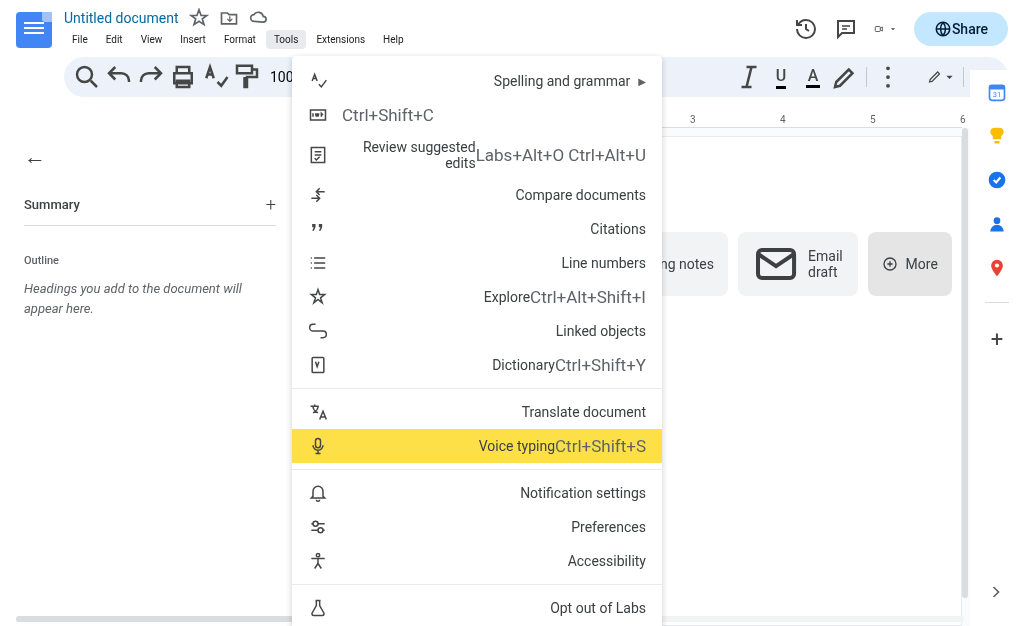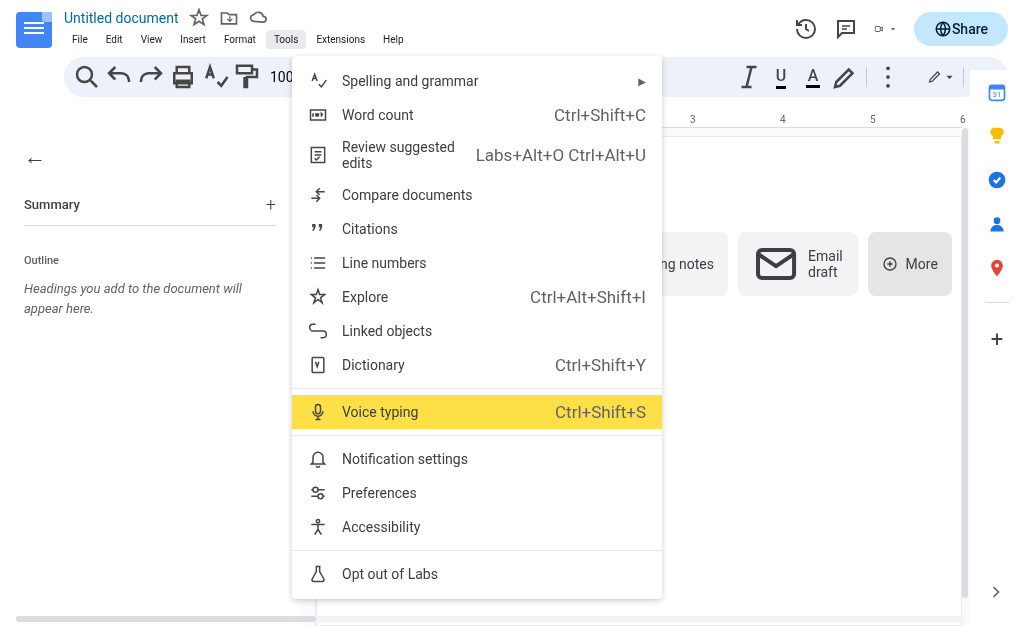--- a/index.html
+++ b/index.html
@@ -56,21 +56,21 @@
 .chip.more { background: #e5e5e5; }
 
 
 .rail { position: absolute; top: 70px; right: 0; width: 54px; bottom: 0; background: #fff; display: flex; flex-direction: column; align-items: center; gap: 24px; padding-top: 12px; }
 .rail-icon { width: 20px; height: 20px; }
 .rail-sep { width: 24px; height: 1px; background: #dadce0; }
 .rail-collapse { position: absolute; bottom: 20px; right: 18px; color: #5f6368; }
 
 
 .dropdown { position: absolute; top: 56px; left: 292px; width: 370px; background: #fff; box-shadow: 0 2px 6px rgba(0,0,0,0.2); border-radius: 4px; z-index: 100; padding: 8px 0; }
-.dd-item { display: flex; align-items: center; padding: 7px 16px; font-size: 14px; color: #3c4043; cursor: pointer; min-height: 32px; }
+.dd-item { display: flex; align-items: center; padding: 7px 16px; font-size: 14px; color: #3c4043; cursor: pointer; min-height: 32px; text-align: right; }
 .dd-item.active { background: #fde047; }
 .dd-icon { width: 20px; margin-right: 14px; display: flex; align-items: center; justify-content: center; color: #444746; }
 .dd-label { flex: 1; }
 .dd-shortcut { font-size: 17px; color: #5f6368; }
 .dd-arrow { margin-left: 8px; color: #5f6368; font-size: 10px; }
 .dd-sep { height: 1px; background: #e8eaed; margin: 6px 0; }
 
 .scroll-thumb { position: absolute; top: 128px; right: 56px; width: 6px; height: 470px; background: #dadce0; border-radius: 3px; }
 .hscroll { position: absolute; bottom: 4px; left: 16px; right: 60px; height: 6px; background: #f1f3f4; border-radius: 3px; }
 .hscroll-thumb { position: absolute; left: 0; width: 300px; height: 6px; background: #dadce0; border-radius: 3px; }
@@ -319,21 +319,20 @@
       <span class="dd-label">Spelling and grammar</span>
       <span class="dd-arrow">▶</span>
     </div>
     <div class="dd-item">
       <span class="dd-icon">
         <svg viewBox="0 0 24 24" width="18" fill="none" stroke="currentColor" stroke-width="1.8">
           <rect x="3" y="6" width="18" height="12"></rect>
           <path d="M6 10v4M9 10l1 4 1-4 1 4 1-4M16 14v-4l2 2"></path>
         </svg>
       </span>
-      <span class="dd-label">Word count</span>
       <span class="dd-shortcut">Ctrl+Shift+C</span>
     </div>
     <div class="dd-item">
       <span class="dd-icon">
         <svg viewBox="0 0 24 24" width="18" fill="none" stroke="currentColor" stroke-width="1.8">
           <rect x="4" y="3" width="16" height="18"></rect>
           <path d="M8 8h8M8 12h8M8 16l2 2 4-4"></path>
         </svg>
       </span>
       <span class="dd-label">Review suggested edits</span>
@@ -384,20 +383,28 @@
       <span class="dd-icon">
         <svg viewBox="0 0 24 24" width="18" fill="none" stroke="currentColor" stroke-width="1.8">
           <rect x="5" y="3" width="14" height="18" rx="1"></rect>
           <path d="M9 8l2 6 2-6M10 12h2"></path>
         </svg>
       </span>
       <span class="dd-label">Dictionary</span>
       <span class="dd-shortcut">Ctrl+Shift+Y</span>
     </div>
     <div class="dd-sep"></div>
+    <div class="dd-item">
+      <span class="dd-icon">
+        <svg viewBox="0 0 24 24" width="18" fill="none" stroke="currentColor" stroke-width="1.8">
+          <path d="M3 5h10M8 3v2M6 5s0 6 6 8M12 5s0 6-6 8M14 21l4-10 4 10M15 18h6"></path>
+        </svg>
+      </span>
+      <span class="dd-label">Translate document</span>
+    </div>
     <div class="dd-item active">
       <span class="dd-icon">
         <svg viewBox="0 0 24 24" width="18" fill="none" stroke="currentColor" stroke-width="1.8">
           <rect x="9" y="3" width="6" height="11" rx="3"></rect>
           <path d="M6 11a6 6 0 0012 0M12 17v4M9 21h6"></path>
         </svg>
       </span>
       <span class="dd-label">Voice typing</span>
       <span class="dd-shortcut">Ctrl+Shift+S</span>
     </div>

